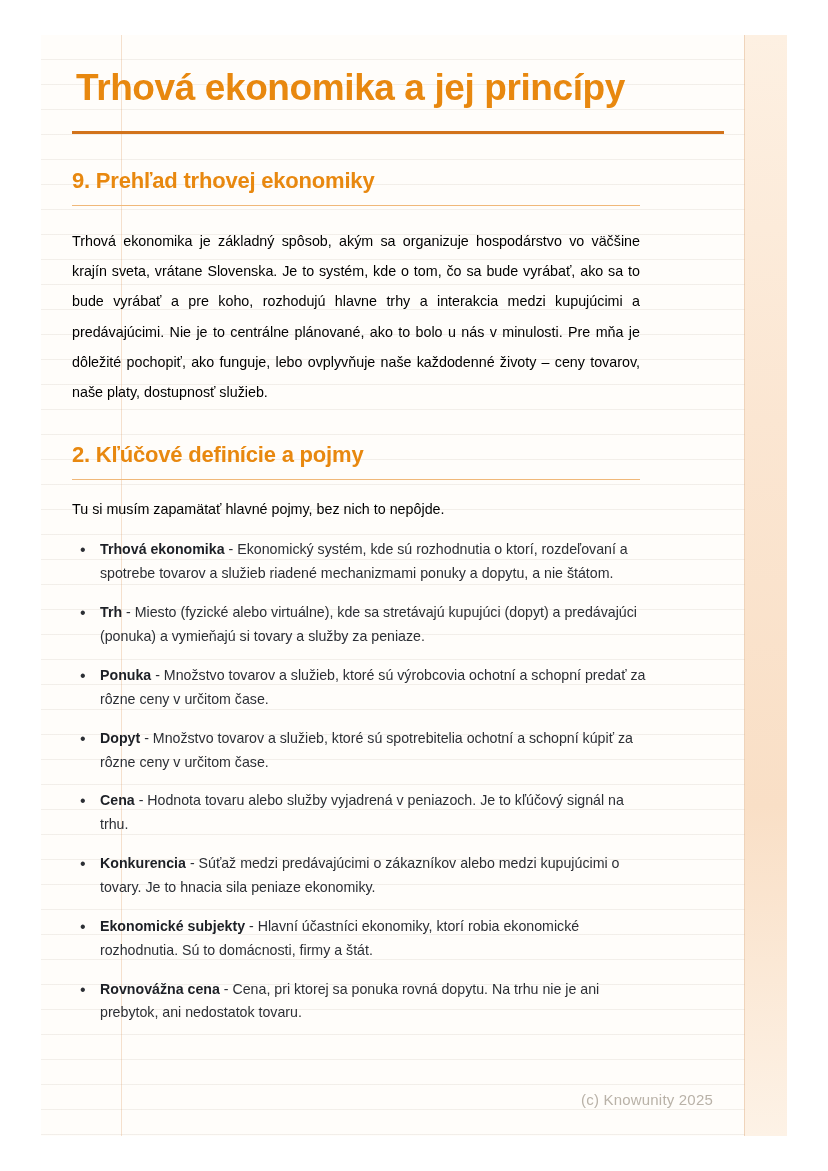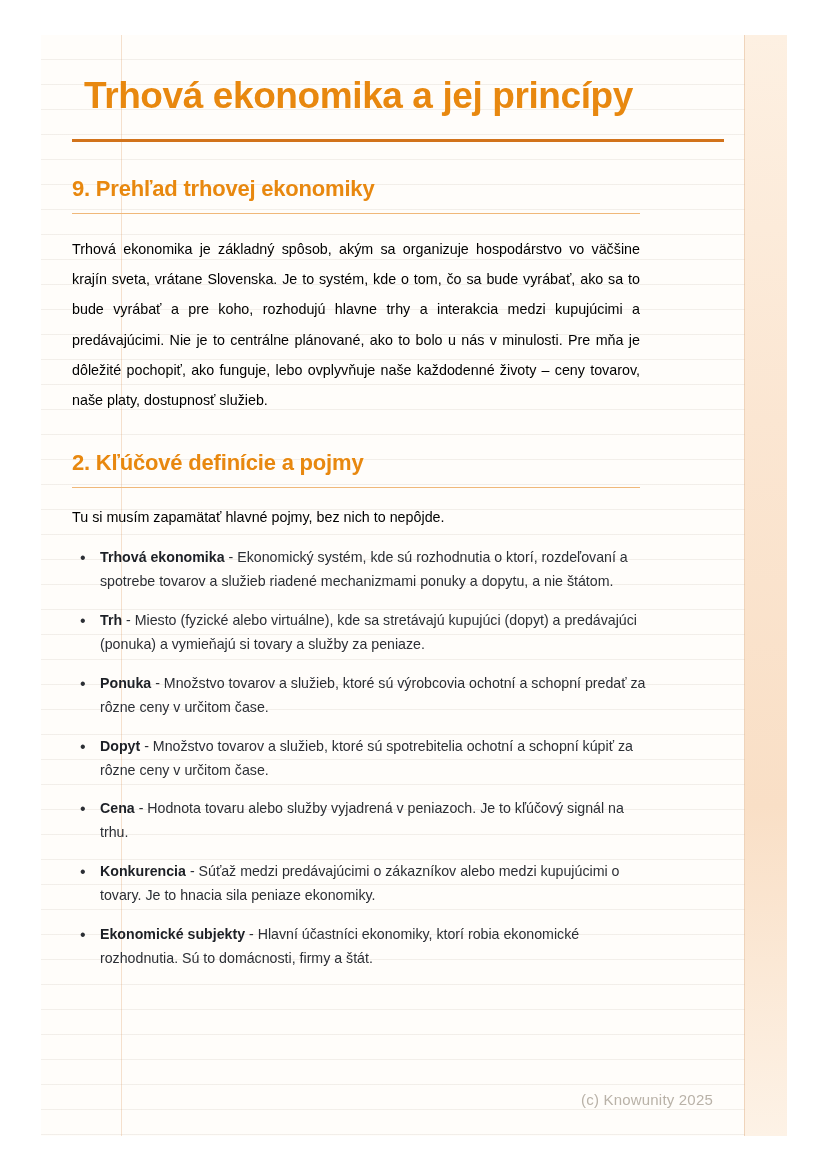--- a/index.html
+++ b/index.html
@@ -79,21 +79,21 @@
   }
 
   .content {
     position: absolute;
     left: 31px;          
     top: 25px;
     width: 624px;
   }
 
   h1.doc-title {
-    margin: 12px;
+    margin: 4px;
     font-size: 37px;
     line-height: 1.32;
     font-weight: bold;
     color: #E8880F;
     letter-spacing: -0.4px;
   }
 
   .title-rule {
     margin-top: 18px;
     width: 652px;
@@ -207,20 +207,23 @@
           </li>
           <li>
             <span class="term">Cena</span><span> - Hodnota tovaru alebo služby vyjadrená v peniazoch. Je to kľúčový signál na trhu.</span>
           </li>
           <li>
             <span class="term">Konkurencia</span><span> - Súťaž medzi predávajúcimi o zákazníkov alebo medzi kupujúcimi o tovary. Je to hnacia sila peniaze ekonomiky.</span>
           </li>
           <li>
             <span class="term">Ekonomické subjekty</span><span> - Hlavní účastníci ekonomiky, ktorí robia ekonomické rozhodnutia. Sú to domácnosti, firmy a štát.</span>
           </li>
+          <li>
+            <span class="term">Rovnovážna cena</span><span> - Cena, pri ktorej sa ponuka rovná dopytu. Na trhu nie je ani prebytok, ani nedostatok tovaru.</span>
+          </li>
         </ul>
       </div>
 
     </div>
 
     <div class="footer-credit">(c) Knowunity 2025</div>
   </div>
 </div>
 
 </body></html>

